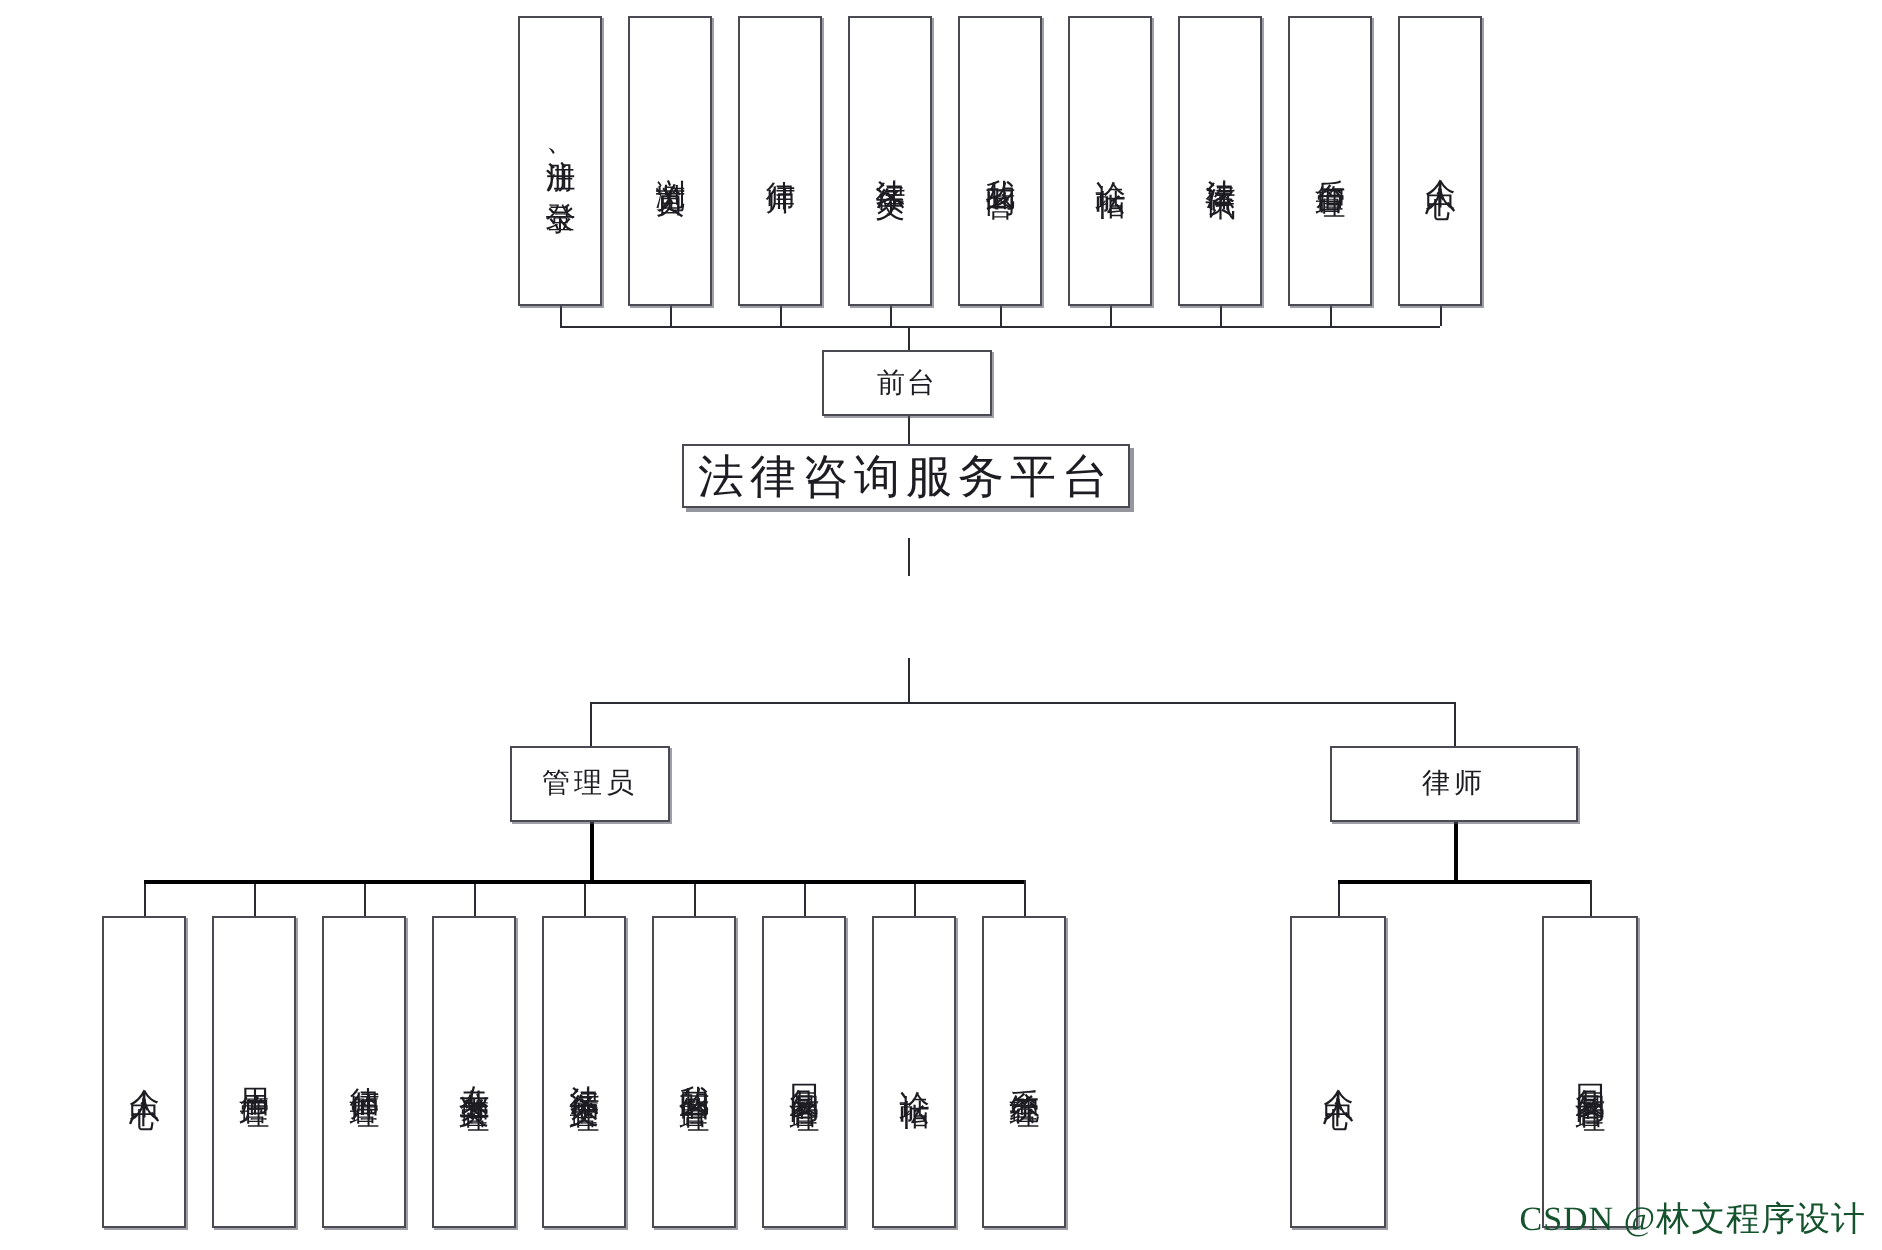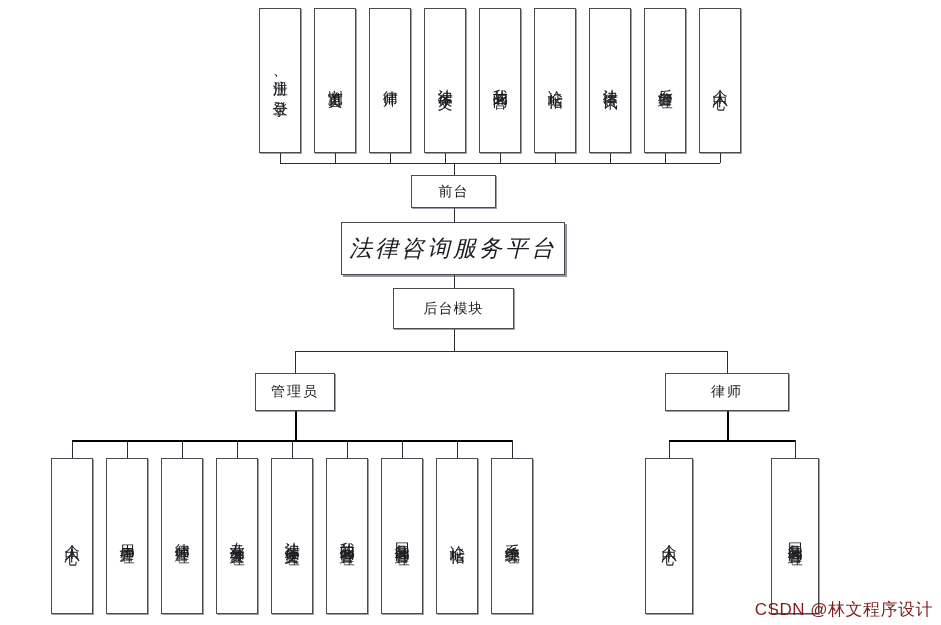--- a/index.html
+++ b/index.html
@@ -77,23 +77,23 @@
   .ln.h { height: 1px; }
   .ln.v { width: 1px; }
   .ln.thick { background: #000000; }
   .ln.h.thick { height: 2px; }
   .ln.v.thick { width: 2px; }
 
   #watermark {
     position: absolute;
     right: 8px;
     bottom: 4px;
-    font-family: Liberation Sans, sans-serif;
+    font-family: Liberation Serif, serif;
     font-size: 17px;
-    color: #7f1d1d;
+    color: #14532d;
     letter-spacing: 0.5px;
     z-index: 20;
     user-select: none;
     white-space: nowrap;
   }
 </style>
 </head>
 <body>
 
 <div id="diagram">
@@ -111,23 +111,22 @@
     <div class="ln v" style="left: 555px; top: 153px; height: 10px;"></div>
     <div class="node vert" style="left: 589px; top: 8px; width: 42px; height: 145px;">法律资讯</div>
     <div class="ln v" style="left: 610px; top: 153px; height: 10px;"></div>
     <div class="node vert" style="left: 644px; top: 8px; width: 42px; height: 145px;">后台管理</div>
     <div class="ln v" style="left: 665px; top: 153px; height: 10px;"></div>
     <div class="node vert" style="left: 699px; top: 8px; width: 42px; height: 145px;">个人中心</div>
     <div class="ln v" style="left: 720px; top: 153px; height: 10px;"></div>
     <div class="ln h" style="left: 280px; top: 163px; width: 440px;"></div>
     <div class="node horiz" style="left: 411px; top: 175px; width: 85px; height: 33px;">前台</div>
     <div class="ln v" style="left: 454px; top: 163px; height: 12px;"></div>
-    <div class="node title-node" style="left: 341px; top: 222px; width: 224px; height: 53px; font-style: italic;">法律咨询服务平台</div>
+    <div class="node title-node" style="left: 341px; top: 222px; width: 224px; height: 32px;">法律咨询服务平台</div>
     <div class="ln v" style="left: 454px; top: 208px; height: 14px;"></div>
-    <div class="node horiz" style="left: 393px; top: 288px; width: 121px; height: 41px;">后台模块</div>
     <div class="ln v" style="left: 454px; top: 269px; height: 19px;"></div>
     <div class="ln v" style="left: 454px; top: 329px; height: 22px;"></div>
     <div class="ln h" style="left: 295px; top: 351px; width: 432px;"></div>
     <div class="node branch-node" style="left: 255px; top: 373px; width: 80px; height: 38px; text-align: right;">管理员</div>
     <div class="ln v" style="left: 295px; top: 351px; height: 22px;"></div>
     <div class="node branch-node" style="left: 665px; top: 373px; width: 124px; height: 38px;">律师</div>
     <div class="ln v" style="left: 727px; top: 351px; height: 22px;"></div>
     <div class="ln v thick" style="left: 295px; top: 411px; height: 29px;"></div>
     <div class="node vert" style="left: 51px; top: 458px; width: 42px; height: 156px;">个人中心</div>
     <div class="ln v" style="left: 72px; top: 440px; height: 18px;"></div>

